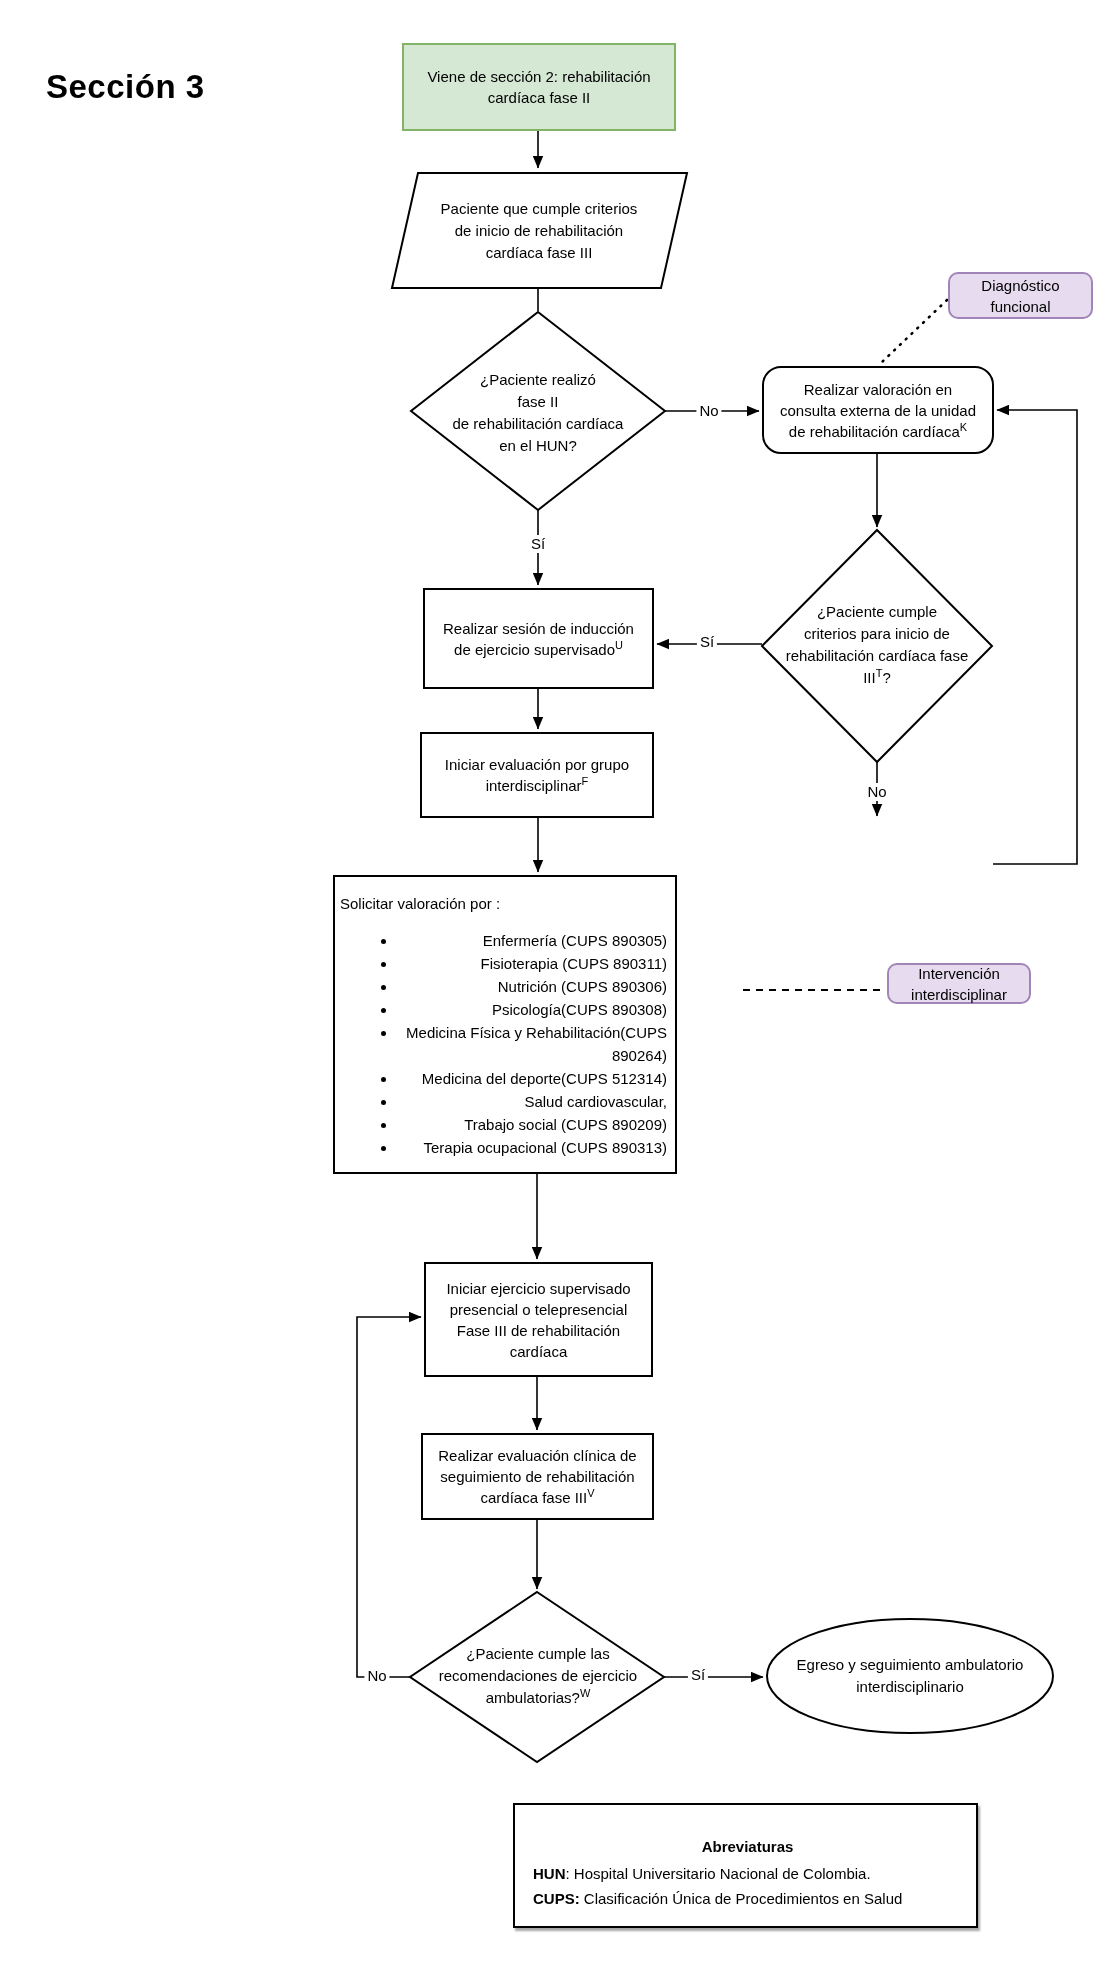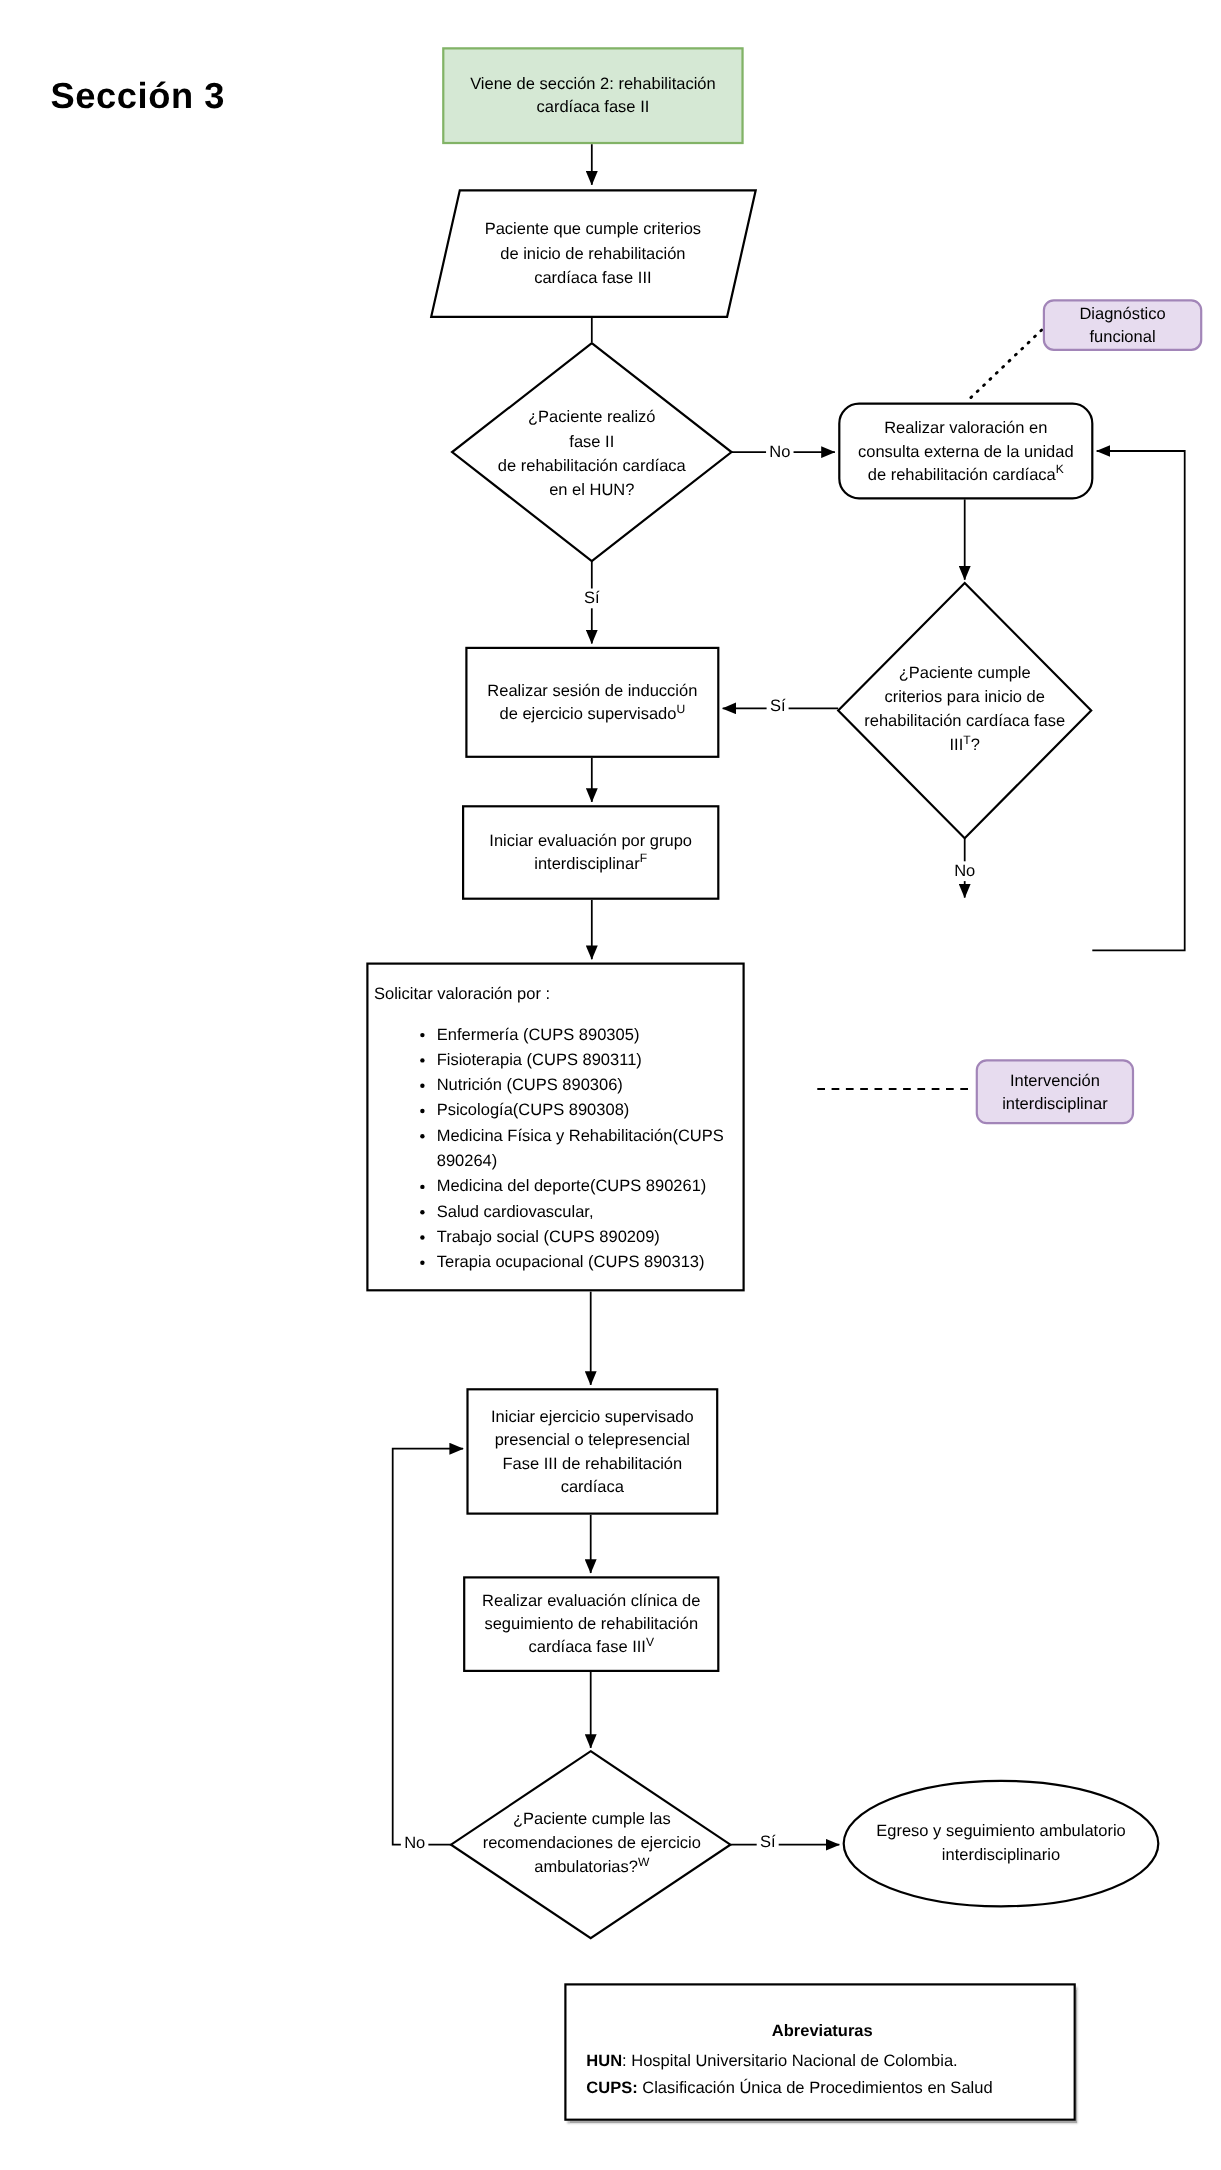--- a/index.html
+++ b/index.html
@@ -25,21 +25,21 @@
   .badge{position:absolute;background:var(--purple-fill);border:2px solid var(--purple-border);
         border-radius:10px;display:flex;align-items:center;justify-content:center;
         text-align:center;font-size:15px;line-height:21px;}
   .edge-label{position:absolute;transform:translate(-50%,-50%);background:#fff;
         padding:0 3px;font-size:15px;line-height:18px;}
   .page-title{position:absolute;left:46px;top:68px;font-size:33px;font-weight:700;letter-spacing:.5px;}
   sup{font-size:11px;line-height:0;}
   .list-node{position:absolute;background:#fff;border:2px solid var(--line-color);
         font-size:15px;text-align:left;padding:16px 8px 0 5px;}
   .list-node .heading{line-height:22px;}
-  .list-node ul{margin:14px 0 0 0;padding-left:57px;list-style-position:outside;}
+  .list-node ul{margin:14px 0 0 0;padding-left:57px;list-style-position:outside;text-align:right;}
   .list-node li{line-height:23px;max-width:282px;}
   .abbrev{position:absolute;background:#fff;border:2px solid var(--line-color);
         box-shadow:2px 3px 2px rgba(0,0,0,0.35);padding:32px 14px 0 18px;font-size:15px;}
   .abbrev .abbrev-title{text-align:center;font-weight:700;line-height:20px;margin-bottom:4px;}
   .abbrev .abbrev-line{line-height:25px;}
   .abbrev .term{font-weight:700;}
 </style>
 </head>
 <body>
 
@@ -126,28 +126,28 @@
 
 
   <div class="list-node" style="left:333px;top:875px;width:344px;height:299px;">
     <div class="heading">Solicitar valoración por :</div>
     <ul>
         <li>Enfermería (CUPS 890305)</li>
         <li>Fisioterapia (CUPS 890311)</li>
         <li>Nutrición (CUPS 890306)</li>
         <li>Psicología(CUPS 890308)</li>
         <li>Medicina Física y Rehabilitación(CUPS 890264)</li>
-        <li>Medicina del deporte(CUPS 890261)</li>
+        <li>Medicina del deporte(CUPS 512314)</li>
         <li>Salud cardiovascular,</li>
         <li>Trabajo social (CUPS 890209)</li>
         <li>Terapia ocupacional (CUPS 890313)</li>
       </ul>
   </div>
 
-  <div class="badge" style="left:887px;top:963px;width:144px;height:59px;">
+  <div class="badge" style="left:887px;top:963px;width:144px;height:41px;">
     <span>Intervención interdisciplinar</span>
   </div>
 
   <div class="node" style="left:424px;top:1262px;width:229px;height:115px;">
     <span>Iniciar ejercicio supervisado
 presencial o telepresencial
 Fase III de rehabilitación
 cardíaca</span>
   </div>
 

